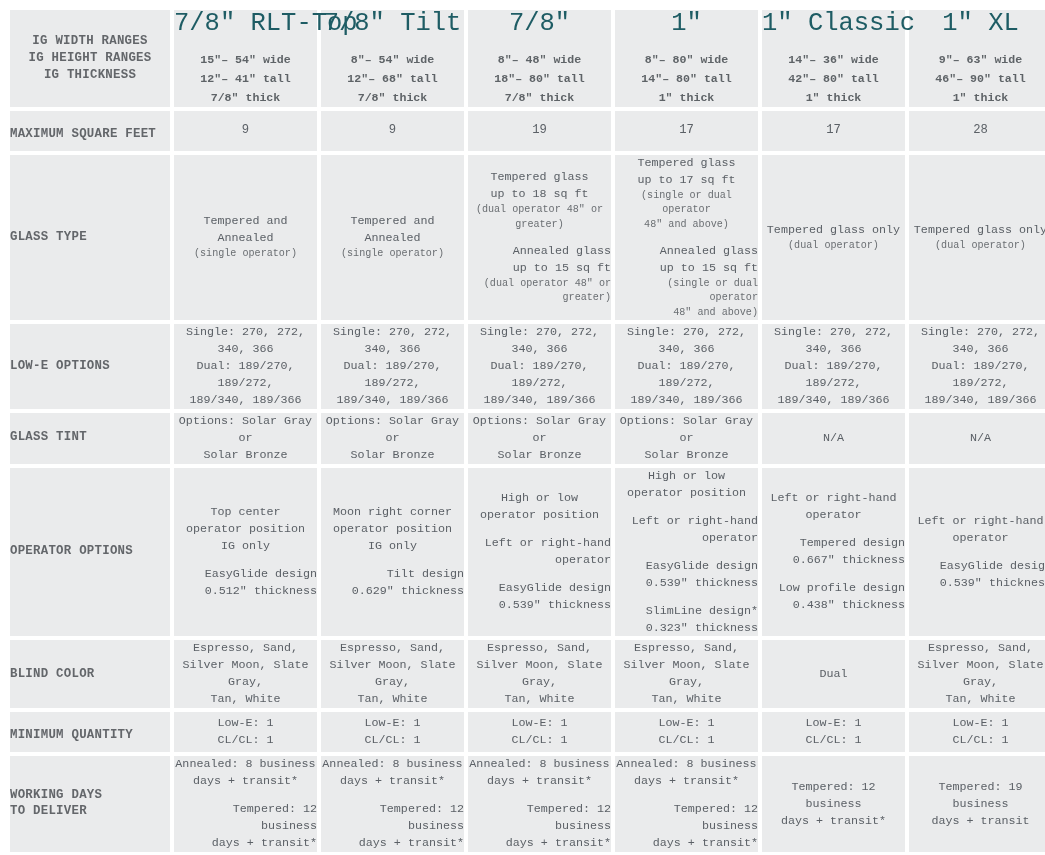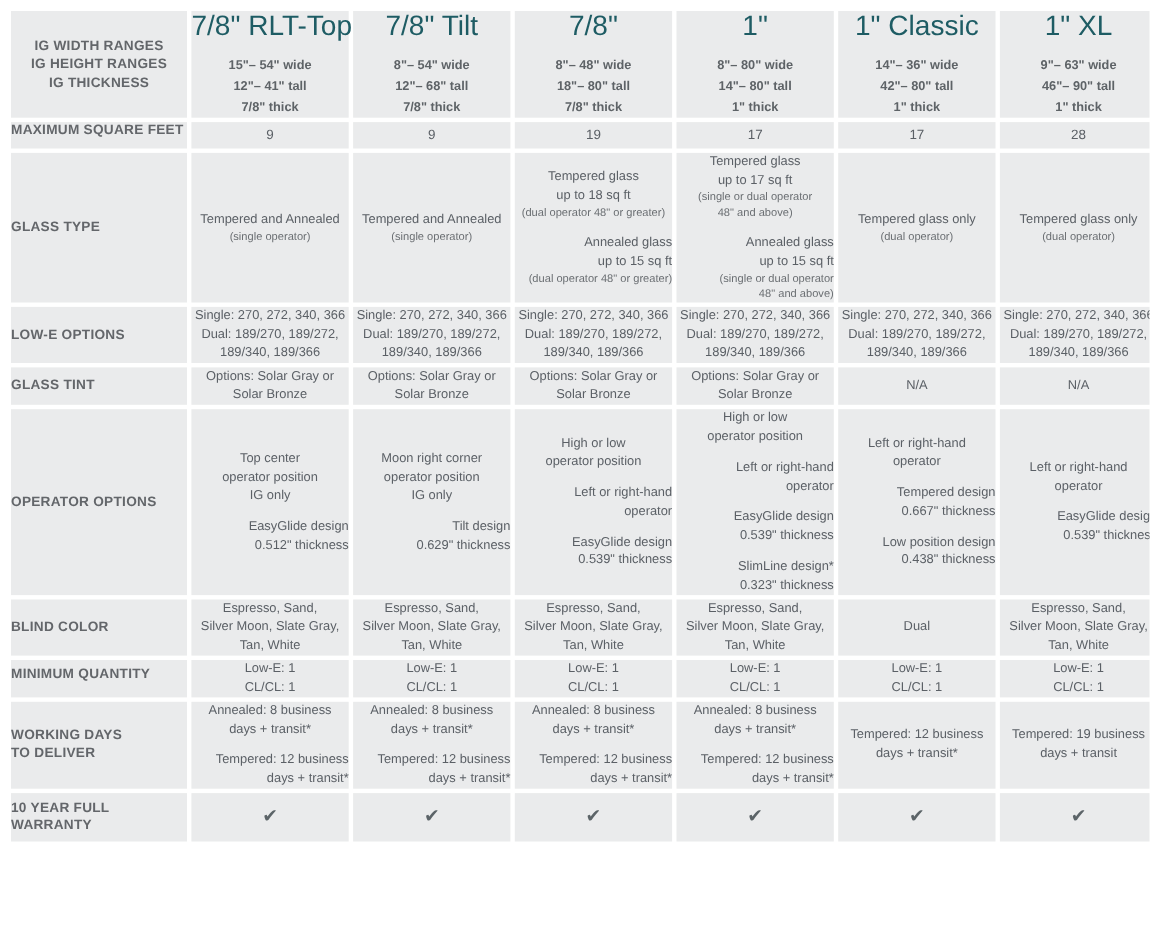--- a/index.html
+++ b/index.html
@@ -16,20 +16,21 @@
     overflow: hidden;
   }
 
   .table-wrap {
     position: relative;
     width: 1045px;
     height: 739px;
     box-sizing: border-box;
     padding: 6px 7px 4px 6px;
     background: #ffffff;
+    font-family: Liberation Mono, monospace;
   }
 
   .comparison-table {
     width: 100%;
     border-collapse: separate;
     border-spacing: 4px 4px;
     table-layout: fixed;
   }
 
   .comparison-table td,
@@ -51,21 +52,21 @@
     padding: 12px 0 10px 14px;
     font-size: 12.4px;
     font-weight: bold;
     letter-spacing: 0.25px;
     line-height: 1.27;
     color: #63666a;
     text-transform: uppercase;
   }
   .row-label.mid {
     vertical-align: middle;
-    padding-top: 0;
+    padding-top: 16px;
     padding-bottom: 8px;
   }
 
   
   .head-cell {
     text-align: center;
     padding: 14px 6px 16px 6px;
     vertical-align: top;
   }
   .head-title {
@@ -430,21 +431,21 @@
           <td class="data-cell">
             <div class="blk">
               <div class="lead">Left or right-hand</div>
               <div class="lead">operator</div>
             </div>
             <div class="blk">
               <div class="lead">Tempered design</div>
               <div class="lead">0.667" thickness</div>
             </div>
             <div class="blk">
-              <div class="lead">Low position design</div>
+              <div class="lead">Low profile design</div>
               <div class="lead">0.438" thickness</div>
             </div>
           </td>
           <td class="data-cell">
             <div class="blk">
               <div class="lead">Left or right-hand</div>
               <div class="lead">operator</div>
             </div>
             <div class="blk">
               <div class="lead">EasyGlide design</div>

